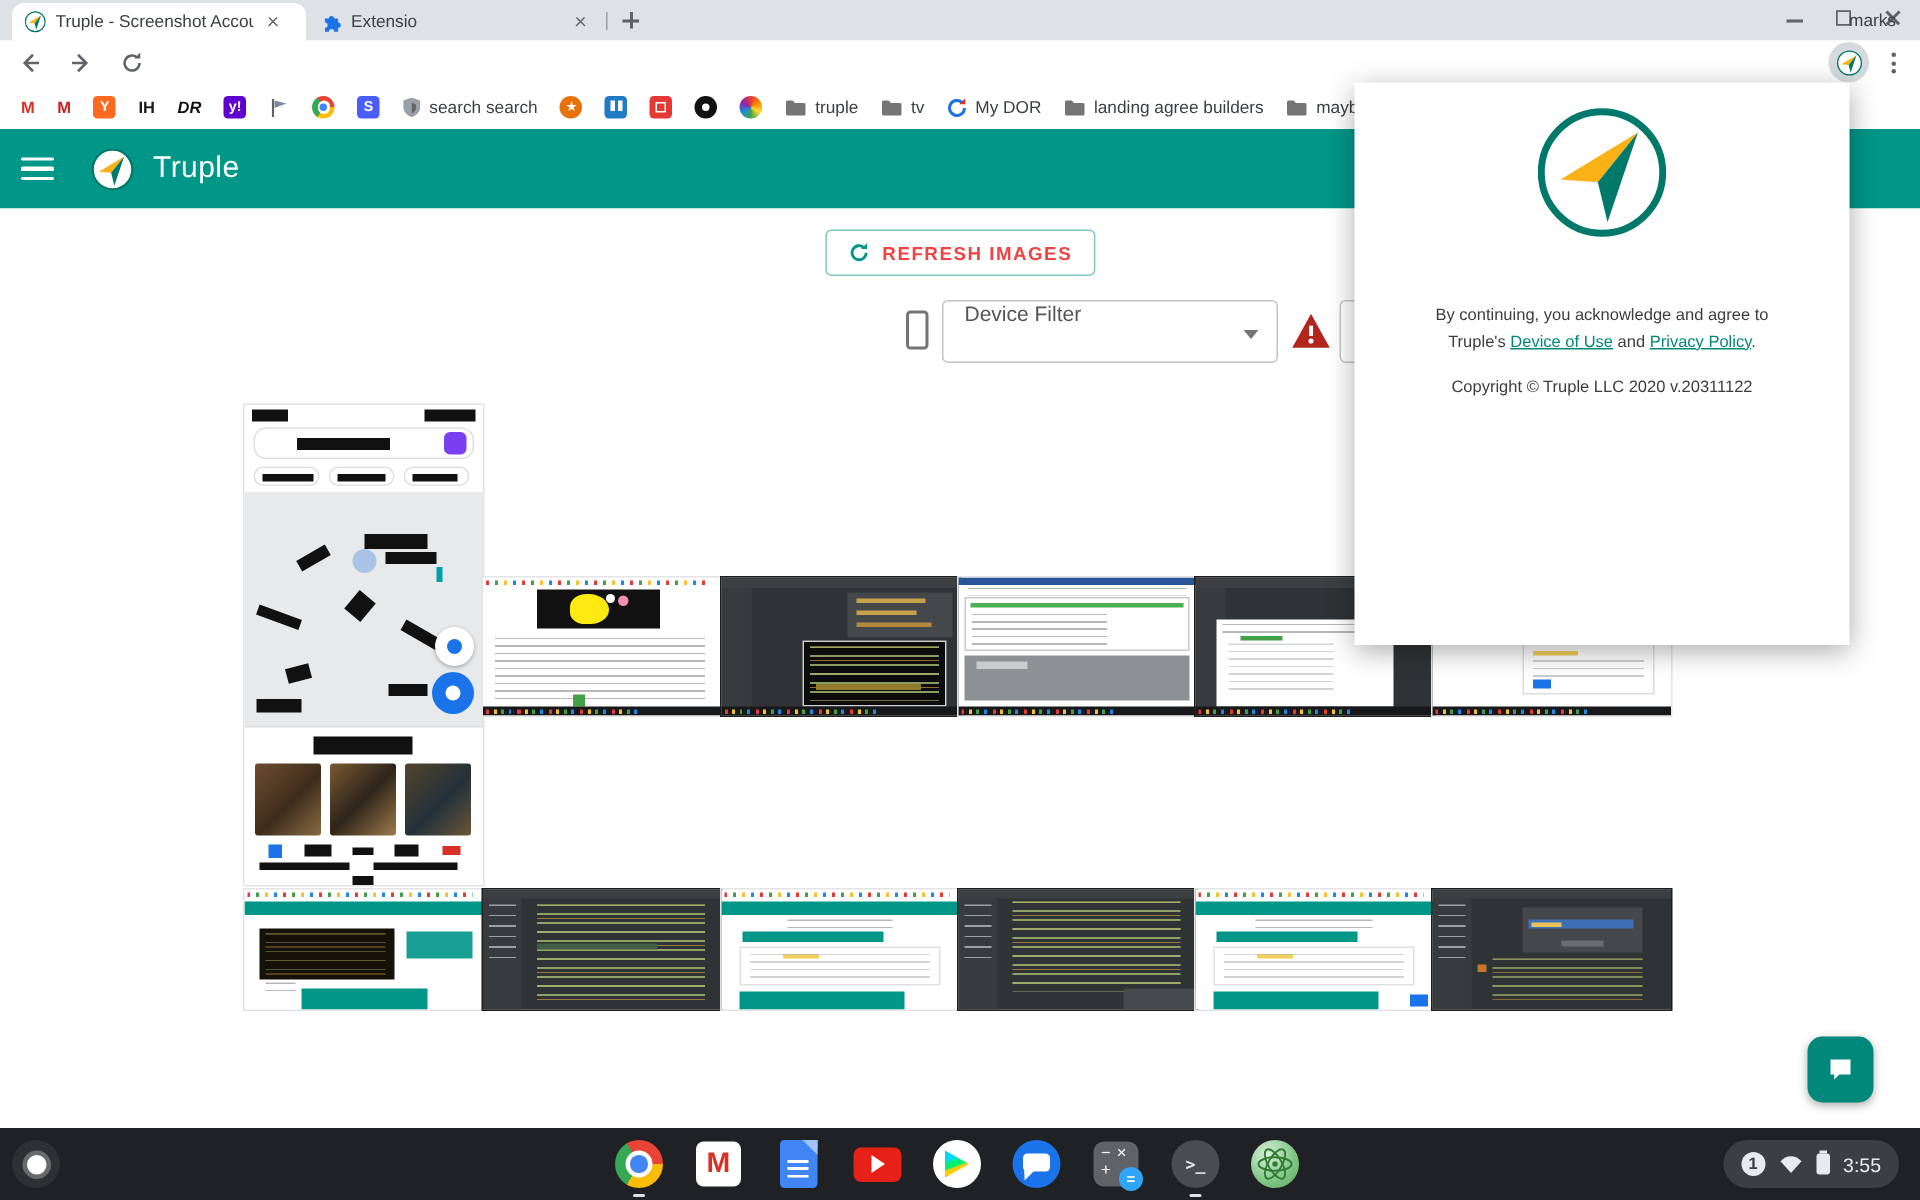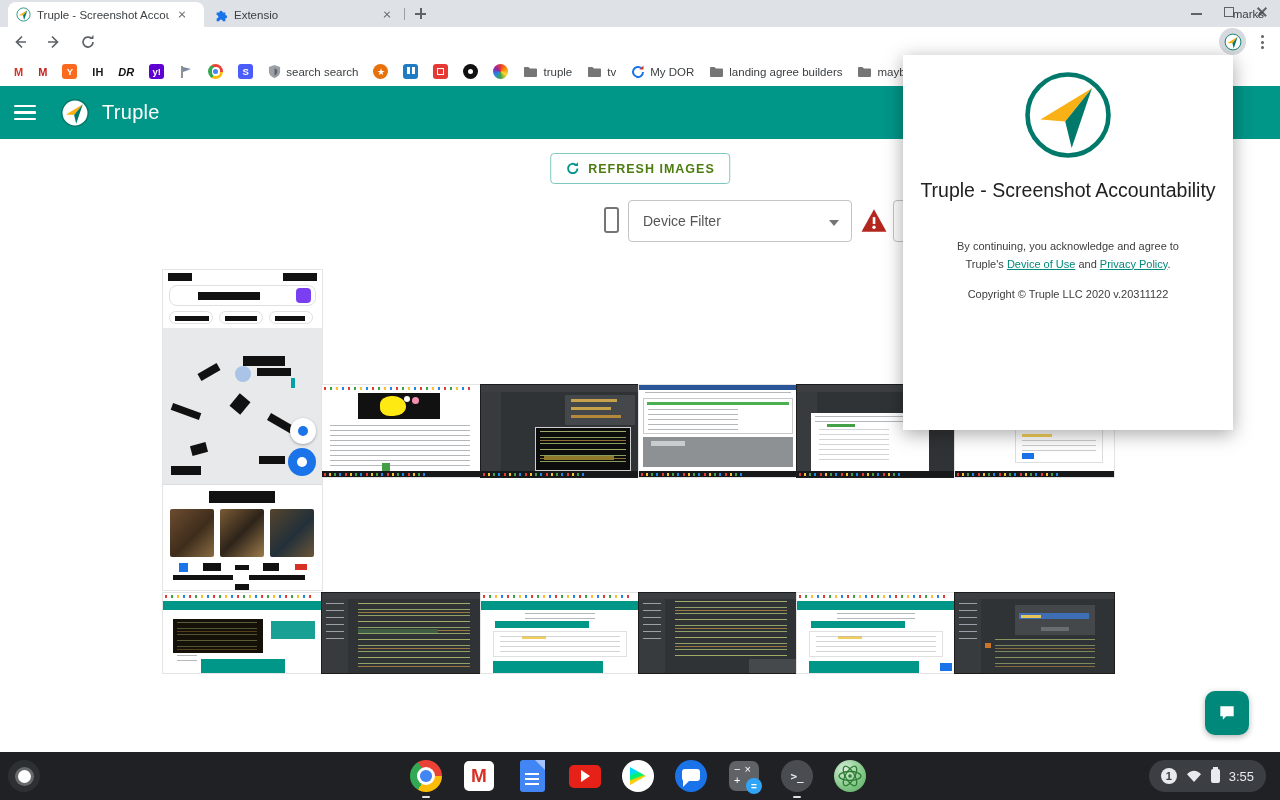--- a/index.html
+++ b/index.html
@@ -64,24 +64,24 @@
 
   
   .appbar{position:absolute;left:0;top:86px;width:1280px;height:53px;background:#009688;display:flex;align-items:center;color:#fff}
   .hamb{width:22px;height:16px;margin-left:14px;display:flex;flex-direction:column;justify-content:space-between}
   .hamb i{height:2.4px;background:#fff;border-radius:1px}
   .applogo{margin-left:24px;width:30px;height:30px}
   .apptitle{margin-left:12px;font-size:20px;font-weight:500;letter-spacing:.3px}
 
   
   .page{position:absolute;left:0;top:139px;width:1280px;height:613px;background:#fff}
-  .refresh{position:absolute;left:50%;transform:translateX(-50%);top:14px;height:31px;display:flex;align-items:center;gap:8px;padding:0 14px;border:1px solid #7fc8c0;border-radius:4px;background:#fff;color:#4d7c0f;font-size:12.5px;font-weight:bold;letter-spacing:1px;cursor:pointer}
+  .refresh{position:absolute;left:50%;transform:translateX(-50%);top:14px;height:31px;display:flex;align-items:center;gap:8px;padding:0 14px;border:1px solid #7fc8c0;border-radius:4px;background:#fff;color:#ef4444;font-size:12.5px;font-weight:bold;letter-spacing:1px;cursor:pointer}
   .filterrow{position:absolute;left:0;top:60px;width:1280px;height:50px}
   .devicon{position:absolute;left:604px;top:8px;width:15px;height:26px;border:2px solid #757575;border-radius:3px}
-  .devsel{position:absolute;left:628px;top:1px;width:224px;height:42px;border:1px solid #c4c4c4;border-radius:4px;display:flex;align-items:center;padding:0 14px;cursor:pointer;background:#fff}
+  .devsel{position:absolute;left:628px;top:1px;width:224px;height:42px;border:1px solid #c4c4c4;border-radius:4px;display:flex;align-items:flex-start;padding:0 14px;cursor:pointer;background:#fff}
   .devsel .lbl{font-size:14px;color:#555}
   .caret{position:absolute;right:12px;top:19px;width:0;height:0;border-left:5px solid transparent;border-right:5px solid transparent;border-top:6px solid #757575}
   .warnsvg{position:absolute;left:860px;top:9px}
   .partialbox{position:absolute;left:893px;top:1px;width:46px;height:42px;border:1px solid #c4c4c4;border-radius:4px;background:#fff}
 
   
   .th{position:absolute;background:#fff;outline:1px solid #e4e4e4;overflow:hidden;cursor:pointer}
   .th.dark{background:#303335;outline-color:#1d1d1d}
   .abs{position:absolute}
   .tbar{position:absolute;left:0;right:0;bottom:0;height:6px;background:#16181a}
@@ -517,21 +517,20 @@
   <div class="chatfab">
     <svg width="20" height="20" viewBox="0 0 24 24">
         <path d="M4 4h16v12h-9l-4 4v-4H4z" fill="#fff"></path>
       </svg>
   </div>
 
   <div class="popup">
     <svg class="plogo" width="92" height="92">
         <use href="#tru"></use>
       </svg>
-    <div class="ptitle">Truple - Screenshot Accountability</div>
     <div class="legal">
       <span>By continuing, you acknowledge and agree to</span><br>
       <span>Truple's </span><a>Device of Use</a><span> and </span><a>Privacy Policy</a><span>.</span>
     </div>
     <div class="pcopy">Copyright © Truple LLC 2020 v.20311122</div>
   </div>
 
   <div class="shelf">
     <div class="launcher">
         <i></i>

